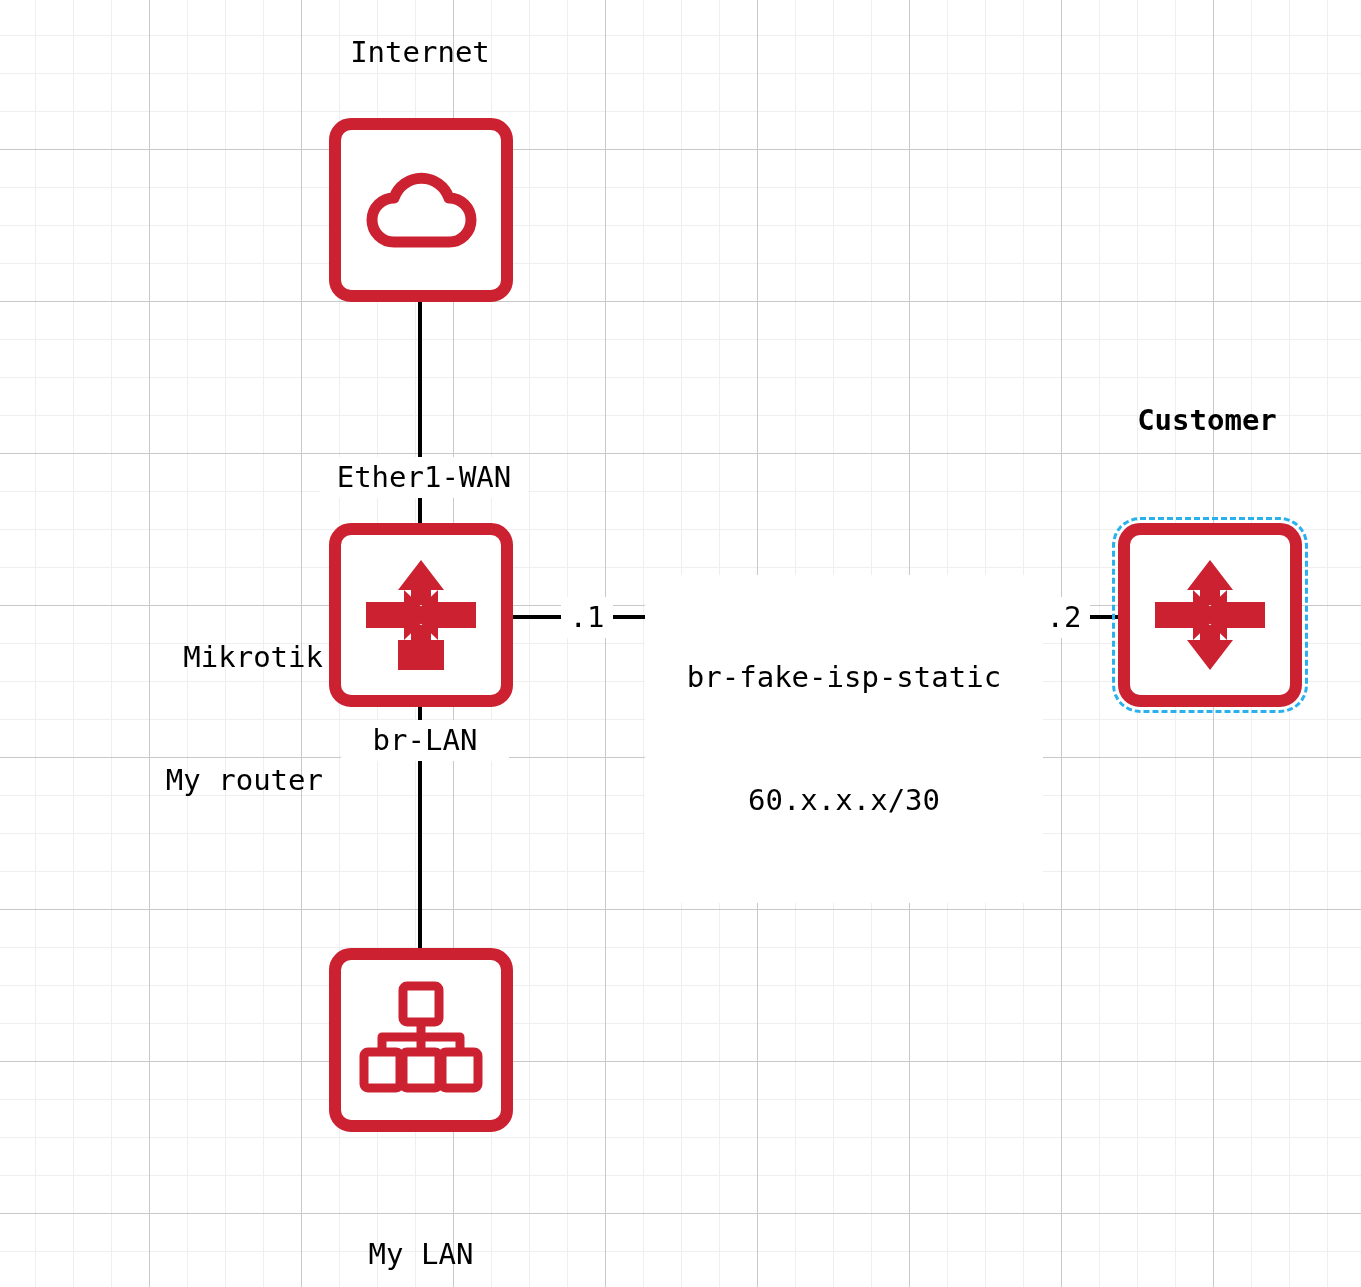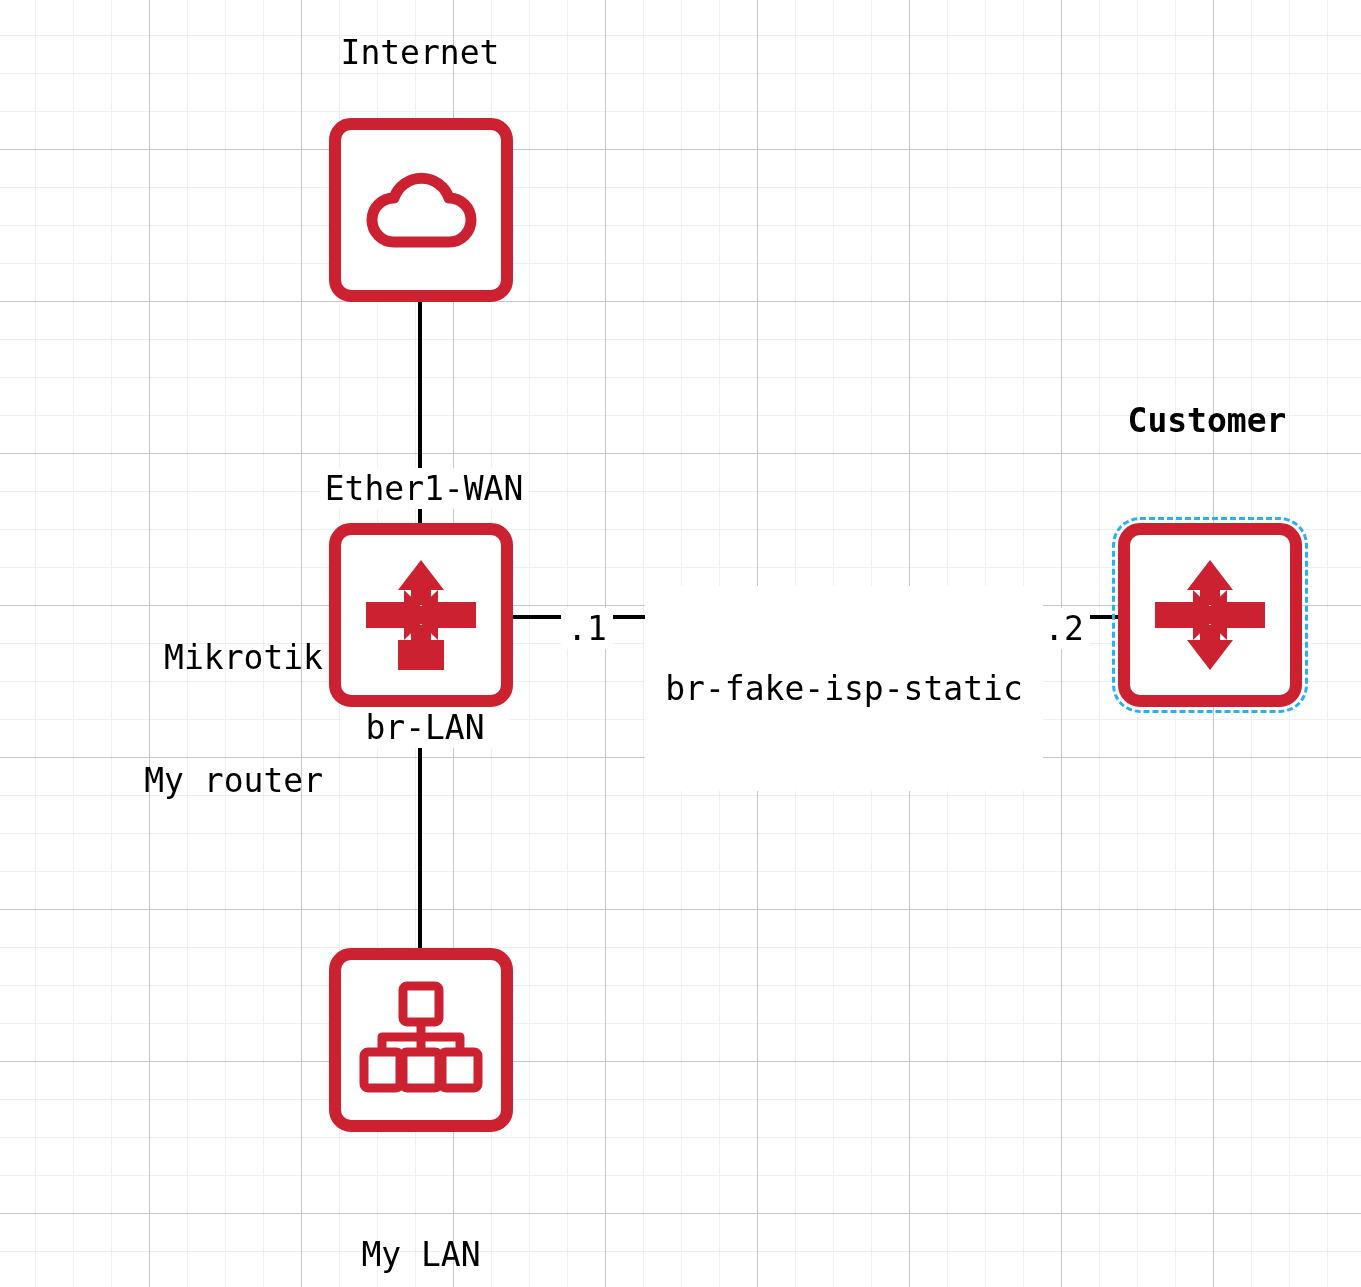--- a/index.html
+++ b/index.html
@@ -65,37 +65,36 @@
     outline: 3px dashed #2bb0ee;
     outline-offset: 3px;
   }
   .node svg { display: block; }
 
   
   .label {
     position: absolute;
     color: #000000;
     font-family: "DejaVu Sans Mono", "Liberation Mono", monospace;
-    font-size: 33px;
+    font-size: 29px;
     line-height: 41px;
     white-space: pre;
     letter-spacing: 0px;
   }
   .label.on-edge {
     background-color: #ffffff;
     padding: 0 4px;
-    margin-top: 11px;
   }
   .label.center  { text-align: center; }
   .label.right   { text-align: right;  }
 
   .lbl-internet     { left: 295px;  top: 32px;   width: 250px; }
   .lbl-customer     { left: 1082px; top: 400px;  width: 250px; font-weight: bold; }
   .lbl-ether1wan    { left: 320px;  top: 457px;  width: 200px; }
-  .lbl-brlan        { left: 341px;  top: 696px;  width: 160px; }
+  .lbl-brlan        { left: 341px;  top: 720px;  width: 160px; }
   .lbl-router       { left: 20px;   top: 555px;  width: 303px; }
   .lbl-lan          { left: 271px;  top: 1152px; width: 300px; }
   .lbl-link-name    { left: 645px;  top: 575px;  width: 390px; }
   .lbl-dot1         { left: 561px;  top: 597px;  width: 44px; }
   .lbl-dot2         { left: 1038px; top: 597px;  width: 44px; }
 </style>
 </head>
 <body>
 
 <div id="canvas">
@@ -186,19 +185,20 @@
     <div>My router</div>
   </div>
 
   <div class="label center lbl-lan">
     <div>My LAN</div>
     
   </div>
 
   <div class="label center on-edge lbl-link-name">
     <div>br-fake-isp-static</div>
+    <div>60.x.x.x/30</div>
   </div>
 
   <div class="label center on-edge lbl-dot1">.1</div>
 
   <div class="label center on-edge lbl-dot2">.2</div>
 
 </div>
 
 </body></html>

